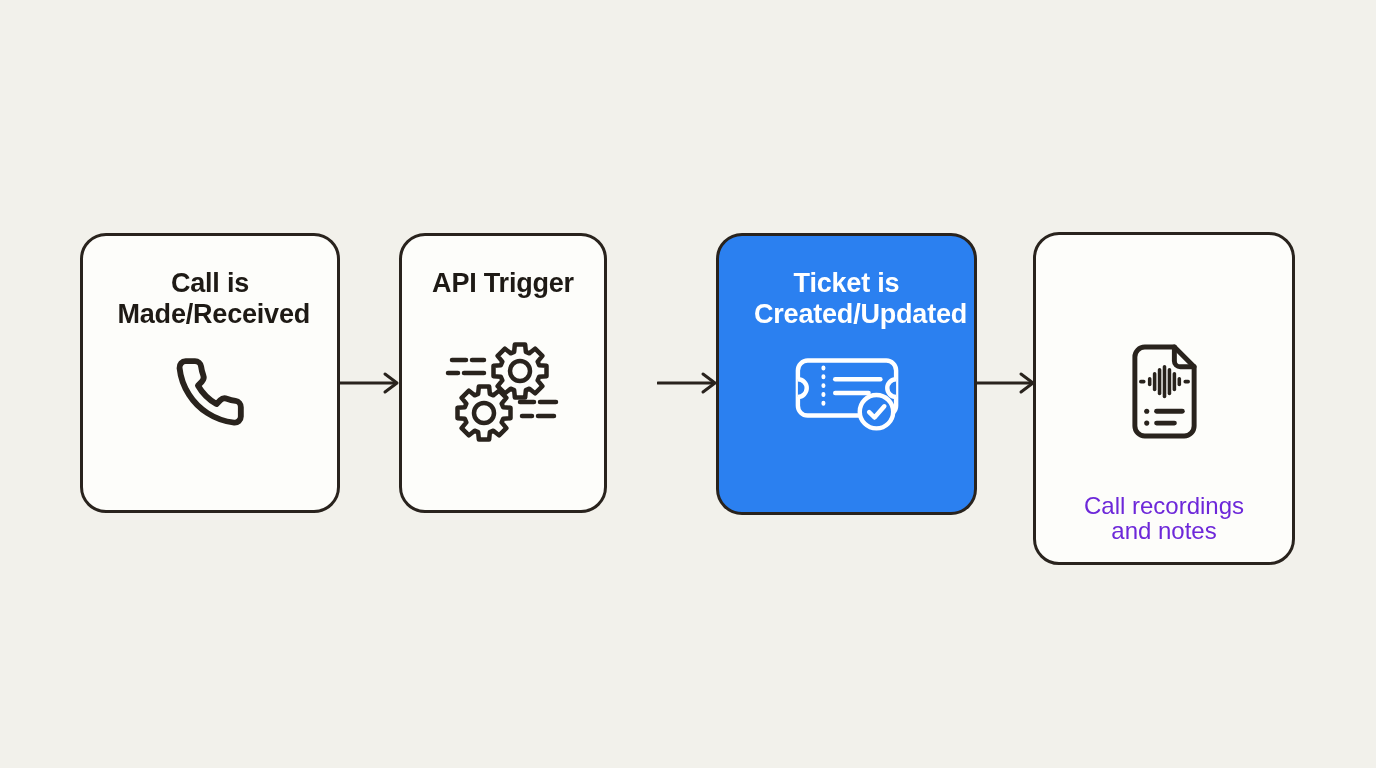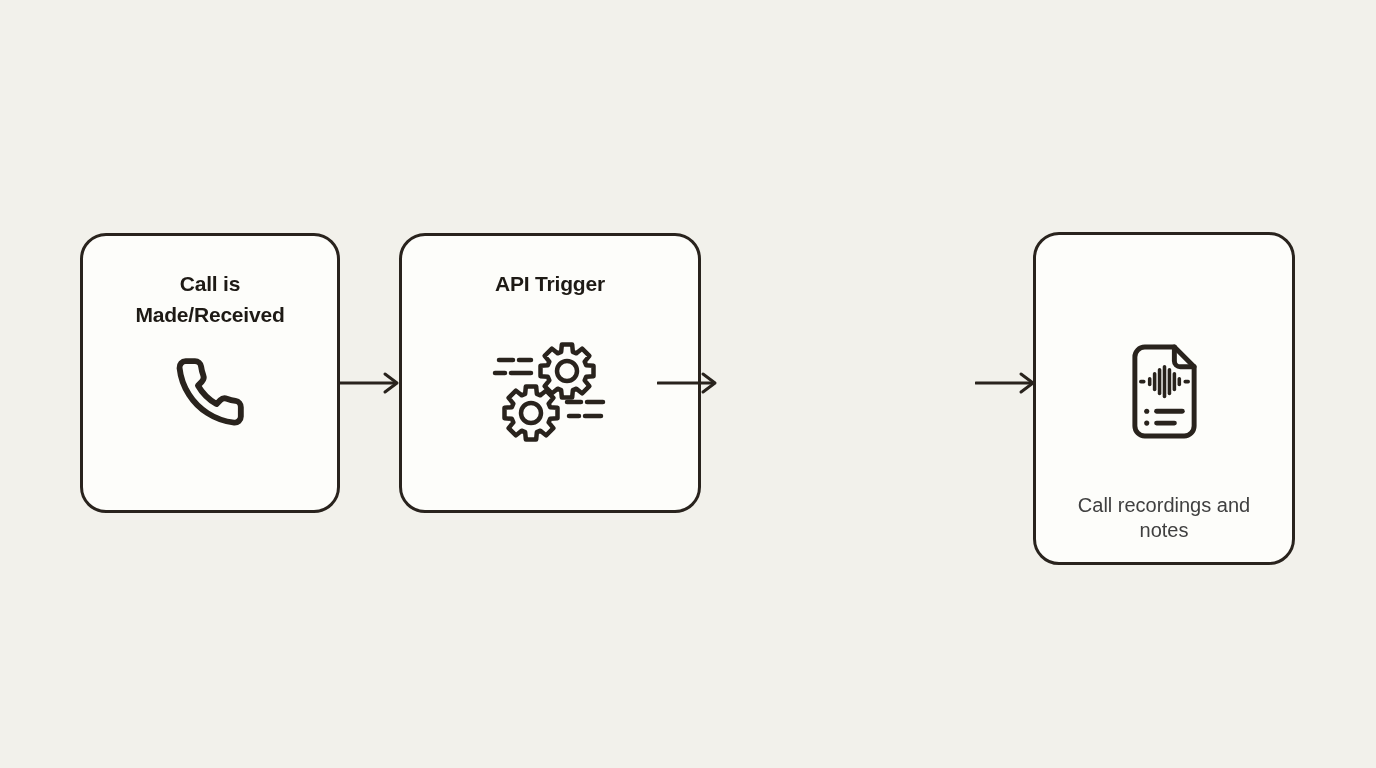--- a/index.html
+++ b/index.html
@@ -31,21 +31,21 @@
   .card.highlighted {
     background: var(--accent);
   }
   .card-label {
     position: absolute;
     top: 32px;
     left: 50%;
     transform: translateX(-50%);
     width: 185px;
     text-align: center;
-    font-size: 21px;
+    font-size: 27px;
     font-weight: bold;
     line-height: 31px;
     letter-spacing: -0.2px;
     color: var(--text);
   }
   .card.highlighted .card-label { color: var(--text_on_accent); }
   .icon-area {
     position: absolute;
     top: 108px;
     left: 0;
@@ -55,26 +55,26 @@
     align-items: center;
     justify-content: center;
   }
   .card-caption {
     position: absolute;
     top: 258px;
     left: 50%;
     transform: translateX(-50%);
     width: 200px;
     text-align: center;
-    font-size: 20px;
+    font-size: 24px;
     line-height: 25px;
-    color: #404040;
+    color: #6d28d9;
   }
   .card-1 { left: 80px;  top: 233px; width: 260px; height: 280px; }
-  .card-2 { left: 399px; top: 233px; width: 302px; height: 280px; }
+  .card-2 { left: 399px; top: 233px; width: 208px; height: 280px; }
   .card-3 { left: 716px; top: 233px; width: 261px; height: 282px; }
   .card-4 { left: 1033px; top: 232px; width: 262px; height: 333px; }
   .arrow {
     position: absolute;
     top: 370px;
     width: 62px;
     height: 26px;
   }
   .arrow-1 { left: 339px; }
   .arrow-2 { left: 657px; }
@@ -128,20 +128,46 @@
     </div>
   </div>
 
   <div class="arrow arrow-2">
     <svg width="62" height="26" viewBox="0 0 62 26" fill="none" stroke-width="3" stroke-linecap="round" stroke-linejoin="round">
       <path class="ink" d="M1 13 H55"></path>
       <path class="ink" d="M46 4 L58 13 L46 22"></path>
     </svg>
   </div>
 
+  <div class="card card-3 highlighted">
+    <div class="card-label">Ticket is Created/Updated</div>
+    <div class="icon-area">
+      <svg width="110" height="92" viewBox="0 0 112 92" fill="none" stroke-width="4.5" stroke-linecap="round" stroke-linejoin="round">
+        <defs>
+          <clipPath id="ticket-body-clip">
+            <rect x="6" y="14" width="100" height="56" rx="10"></rect>
+          </clipPath>
+        </defs>
+        <rect class="wink" x="6" y="14" width="100" height="56" rx="10"></rect>
+
+        <g clip-path="url(#ticket-body-clip)">
+          <circle class="wink" cx="6" cy="42" r="9" fill="var(--accent)"></circle>
+          <circle class="wink" cx="106" cy="42" r="9" fill="var(--accent)"></circle>
+        </g>
+
+        <path class="wink" d="M32 21 V63" stroke-dasharray="1 8" stroke-width="4"></path>
+
+        <path class="wink" d="M44 33 H90"></path>
+        <path class="wink" d="M44 47 H78"></path>
+
+        <circle class="wink" cx="86" cy="66" r="17" fill="var(--accent)"></circle>
+        <path class="wink" d="M78.5 66.5 L84 72 L94 60.5"></path>
+      </svg>
+    </div>
+  </div>
 
   <div class="arrow arrow-3">
     <svg width="62" height="26" viewBox="0 0 62 26" fill="none" stroke-width="3" stroke-linecap="round" stroke-linejoin="round">
       <path class="ink" d="M1 13 H55"></path>
       <path class="ink" d="M46 4 L58 13 L46 22"></path>
     </svg>
   </div>
 
   <div class="card card-4">
     <div class="icon-area">

